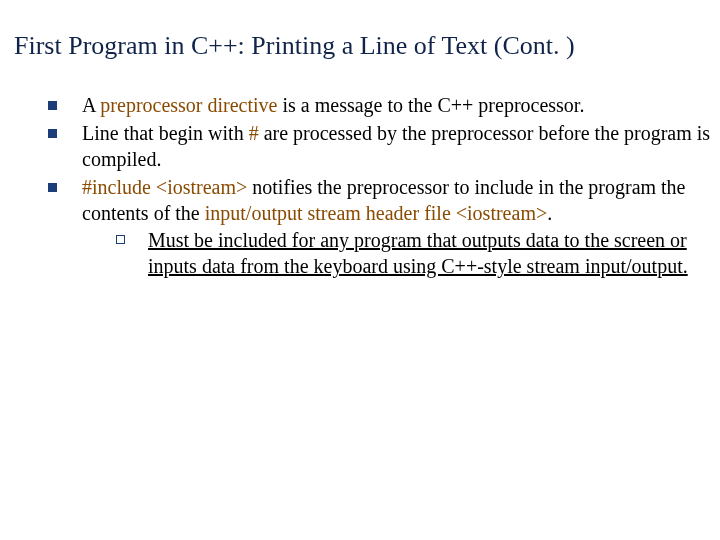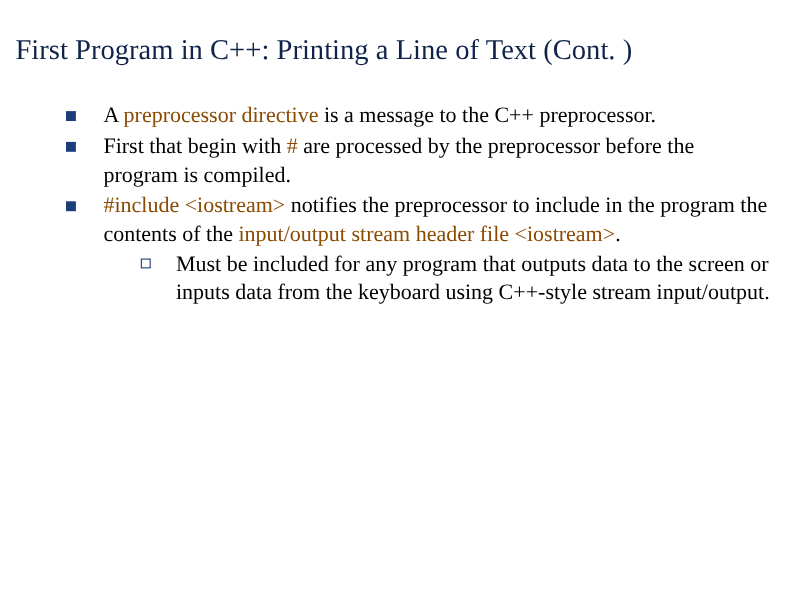--- a/index.html
+++ b/index.html
@@ -21,21 +21,21 @@
   .title {
     font-size: 26px;
     font-weight: 400;
     color: #10244a;
     margin: 16px 0 30px 0;
     line-height: 1.25;
     white-space: nowrap;
   }
   ul.level1 {
     list-style: none;
-    margin: 12px;
+    margin: 0;
     padding: 0 0 0 34px;
   }
   ul.level1 > li {
     position: relative;
     padding-left: 34px;
     font-size: 20px;
     line-height: 1.28;
     margin: 0 0 3px 0;
     color: #000;
   }
@@ -44,20 +44,21 @@
     left: 0;
     top: 8px;
     width: 9px;
     height: 9px;
     background: #1b3d7a;
   }
   ul.level2 {
     list-style: none;
     margin: 2px 0 0 0;
     padding: 0 0 0 34px;
+    text-decoration: underline;
   }
   ul.level2 > li {
     position: relative;
     padding-left: 32px;
     font-size: 20px;
     line-height: 1.28;
     color: #000;
   }
   ul.level2 > li > .bullet-open {
     position: absolute;
@@ -79,21 +80,21 @@
 
   <ul class="level1">
 
     <li>
       <span class="bullet-sq"></span>
       <span>A </span><span class="term">preprocessor directive</span><span> is a message to the C++ preprocessor.</span>
     </li>
 
     <li>
       <span class="bullet-sq"></span>
-      <span>First that begin with </span><span class="term">#</span><span> are processed by the preprocessor before the program is compiled.</span>
+      <span>Line that begin with </span><span class="term">#</span><span> are processed by the preprocessor before the program is compiled.</span>
     </li>
 
     <li>
       <span class="bullet-sq"></span>
       <span></span><span class="term">#include &lt;iostream&gt;</span><span> notifies the preprocessor to include in the program the contents of the </span><span class="term">input/output stream header file &lt;iostream&gt;</span><span>.</span>
       <ul class="level2">
         <li>
           <span class="bullet-open"></span>
           <span>Must be included for any program that outputs data to the screen or inputs data from the keyboard using C++-style stream input/output.</span>
         </li>

